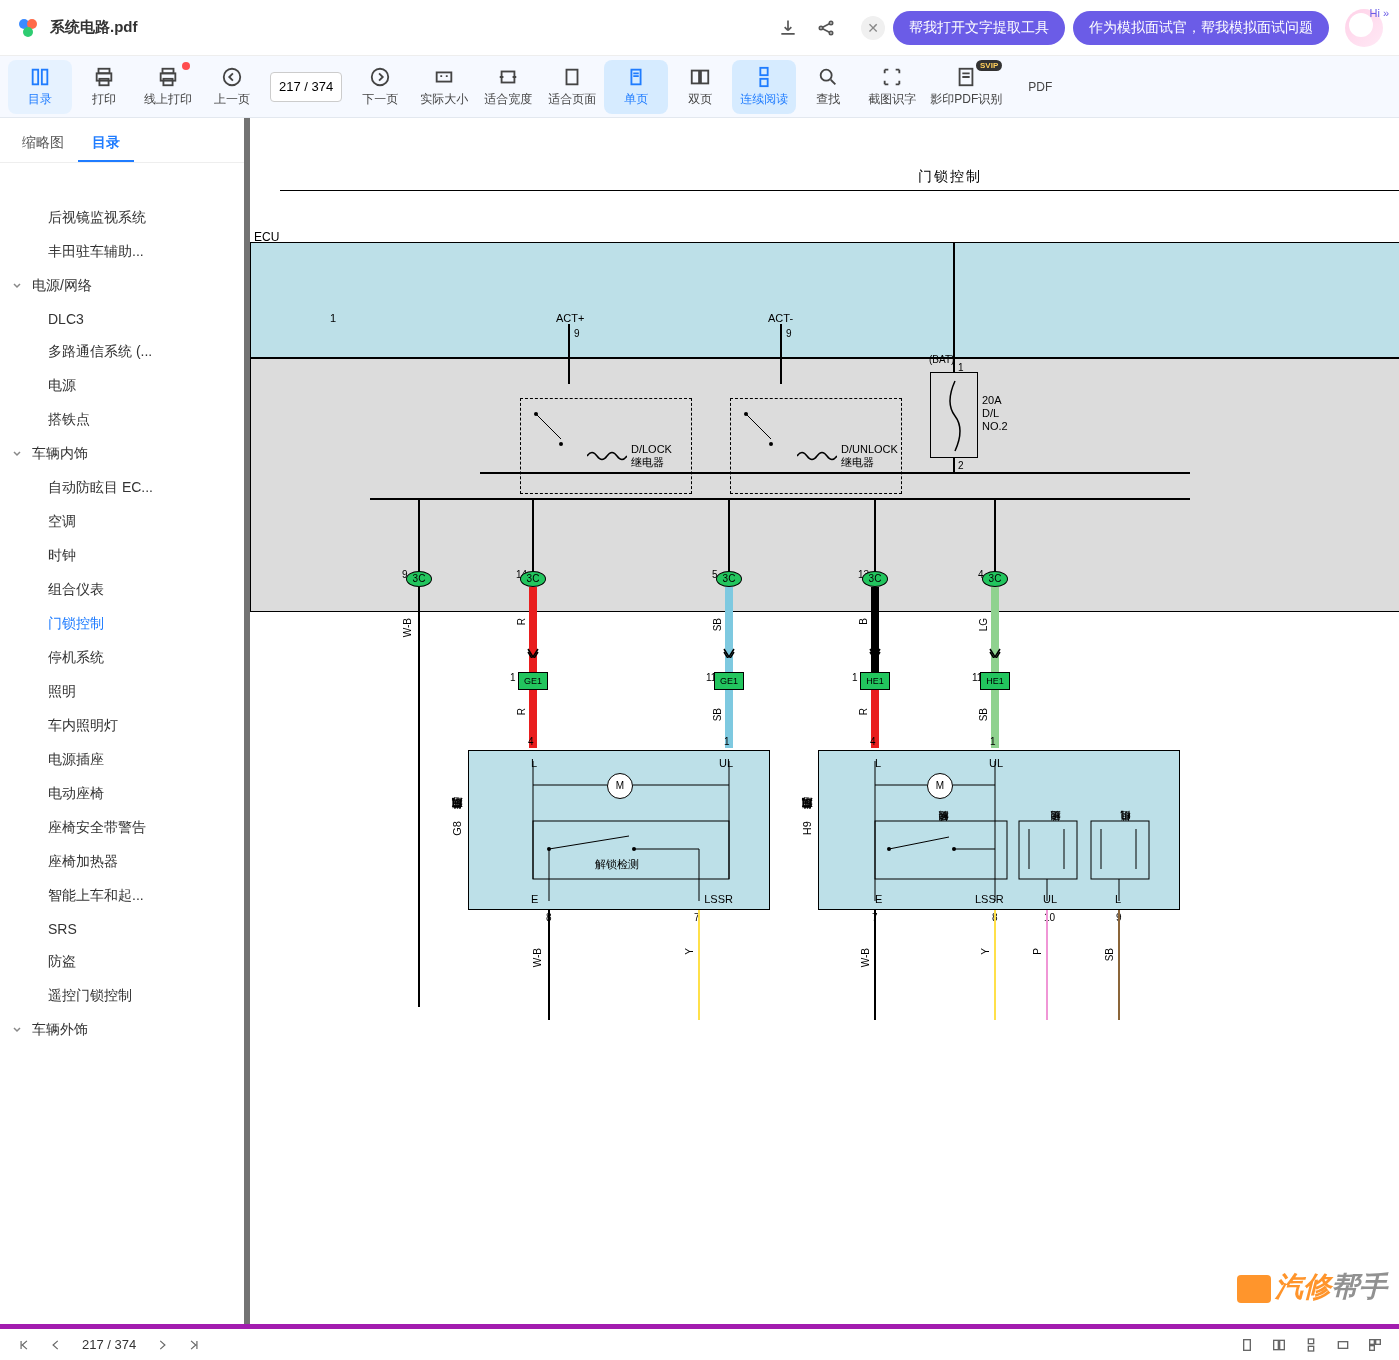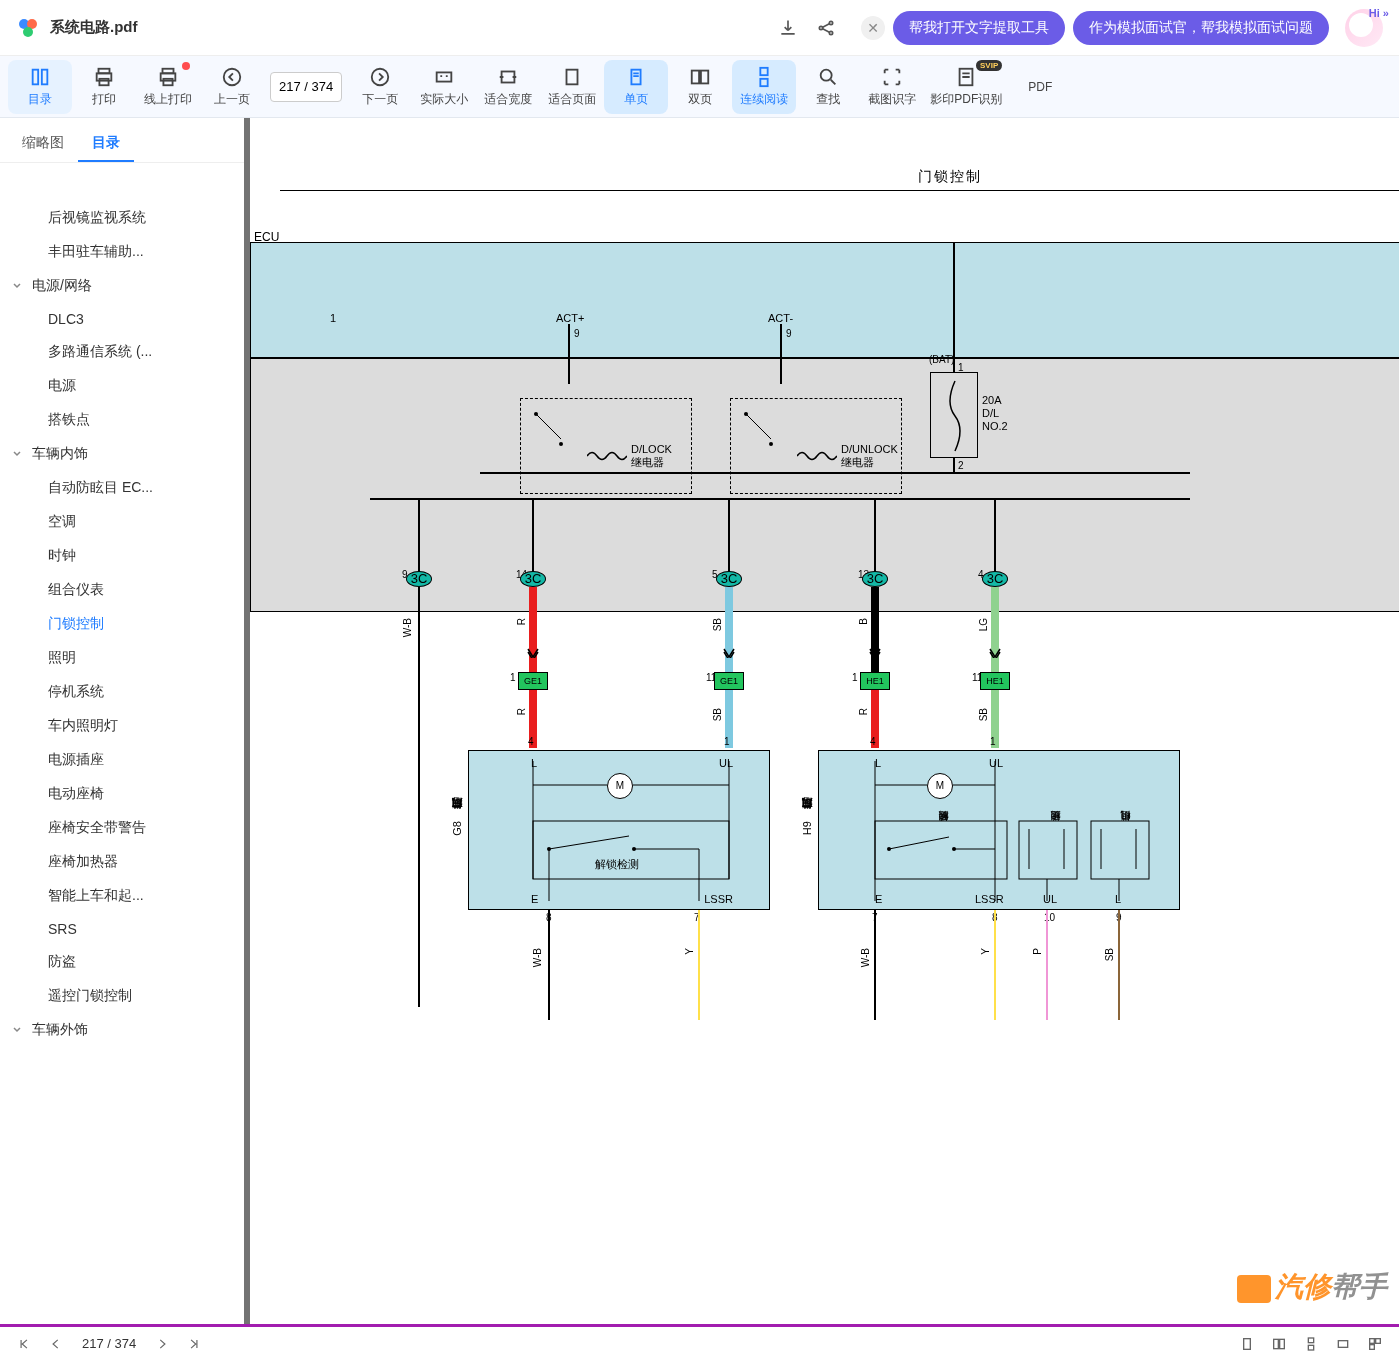--- a/index.html
+++ b/index.html
@@ -9,21 +9,21 @@
     .header { display: flex; align-items: center; height: 56px; padding: 0 16px; border-bottom: 1px solid #eee; }
     .logo-icon { width: 24px; height: 24px; margin-right: 10px; }
     .file-title { font-size: 15px; font-weight: 600; color: #333; flex-shrink: 0; }
     .header-spacer { flex: 1; }
     .header-icon-btn { display: flex; align-items: center; justify-content: center; width: 38px; height: 38px; cursor: pointer; color: #555; }
     .ai-btns { display: flex; gap: 8px; margin-left: 16px; align-items: center; }
     .ai-close { width: 24px; height: 24px; border-radius: 50%; background: #f0f0f0; display: flex; align-items: center; justify-content: center; cursor: pointer; font-size: 14px; color: #888; }
     .ai-btn { padding: 8px 16px; background: #6b5ce7; color: #fff; border-radius: 18px; font-size: 14px; cursor: pointer; white-space: nowrap; }
     .user-avatar { width: 38px; height: 38px; border-radius: 50%; background: linear-gradient(135deg,#ffd1e8,#ffe9f5); margin-left: 16px; display: flex; align-items: center; justify-content: center; position: relative; }
     .user-avatar .face { position: absolute; left: 4px; top: 4px; width: 24px; height: 24px; border-radius: 50%; background: #fff; }
-    .hi-badge { font-size: 11px; color: #6b5ce7; font-weight: bold; position: absolute; right: -6px; top: -2px; }
+    .hi-badge { font-size: 11px; color: #6b5ce7; font-weight: normal; position: absolute; right: -6px; top: -2px; }
 
     
     .toolbar { display: flex; align-items: center; height: 62px; background: #f6f9ff; border-bottom: 1px solid #e3e8ef; padding: 0 8px; overflow: hidden; }
     .tb-item { display: flex; flex-direction: column; align-items: center; justify-content: center; min-width: 64px; height: 54px; cursor: pointer; border-radius: 8px; padding: 0 6px; position: relative; }
     .tb-item.active { background: #e6f2ff; }
     .tb-item.active-blue { background: #d6ebff; }
     .tb-icon { width: 22px; height: 22px; margin-bottom: 3px; color: #444; }
     .tb-item.active .tb-icon, .tb-item.active .tb-label { color: #1f7cff; }
     .tb-item.active-blue .tb-icon, .tb-item.active-blue .tb-label { color: #1f7cff; }
     .tb-label { font-size: 12px; color: #444; }
@@ -68,31 +68,31 @@
     .wire.red { background: #e91e1e; }
     .wire.blue { background: #7ec9e0; }
     .wire.black { background: #000; }
     .wire.green { background: #8fd28f; }
     .wire.yellow { background: #ffe04a; }
     .wire.pink { background: #f096d6; }
     .wire.brown { background: #8b6539; }
     
     .pin-num { position: absolute; font-size: 10px; }
     .wire-letter { position: absolute; font-size: 10px; }
-    .conn-oval { position: absolute; width: 26px; height: 16px; border: 1px solid #000; border-radius: 50%; background: #14b8a6; font-size: 13px; text-align: center; line-height: 14px; }
+    .conn-oval { position: absolute; width: 26px; height: 16px; border: 1px solid #000; border-radius: 50%; background: #22c55e; font-size: 10px; text-align: center; line-height: 14px; }
     .arrow-down { position: absolute; width: 12px; height: 10px; }
     .conn-box { position: absolute; width: 30px; height: 18px; border: 1px solid #000; background: #22c55e; font-size: 9px; text-align: center; line-height: 16px; }
     
     .module-box { position: absolute; width: 302px; height: 160px; background: #bde0e8; border: 1px solid #000; }
     .mod-vlabel { position: absolute; font-size: 11px; writing-mode: vertical-rl; transform: rotate(180deg); }
     .motor-circle { position: absolute; width: 26px; height: 26px; border: 1px solid #000; border-radius: 50%; background: #fff; font-size: 10px; text-align: center; line-height: 24px; }
     .inner-box-label { position: absolute; font-size: 11px; }
     
     
-    .bottombar { display: flex; align-items: center; height: 36px; border-top: 3px solid #a21caf; padding: 0 8px; }
+    .bottombar { display: flex; align-items: center; height: 36px; border-top: 5px solid #a21caf; padding: 0 8px; }
     .bb-btn { width: 32px; height: 28px; display: flex; align-items: center; justify-content: center; cursor: pointer; color: #666; }
     .bb-page { margin: 0 10px; font-size: 13px; color: #333; }
     .bb-spacer { flex: 1; }
     .watermark { position: absolute; right: 12px; bottom: 18px; font-size: 28px; font-weight: bold; font-style: italic; opacity: 0.92; }
     .watermark .wm-orange { color: #ff8c1a; }
     .watermark .wm-gray { color: #888; }
     .watermark .wm-icon { display: inline-block; width: 34px; height: 28px; background: #ff8c1a; border-radius: 4px; vertical-align: middle; margin-right: 4px; position: relative; }
 
     
     ::-webkit-scrollbar { width: 10px; height: 10px; }
@@ -268,22 +268,22 @@
           <svg class="sb-caret" viewBox="0 0 10 10">
             <path d="M2 3l3 3 3-3" fill="none" stroke="currentColor" stroke-width="1.5"></path>
           </svg>
           <span>车辆内饰</span>
         </div>
         <div class="sb-item">自动防眩目 EC...</div>
         <div class="sb-item">空调</div>
         <div class="sb-item">时钟</div>
         <div class="sb-item">组合仪表</div>
         <div class="sb-item selected">门锁控制</div>
+        <div class="sb-item">停机系统</div>
         <div class="sb-item">照明</div>
-        <div class="sb-item">停机系统</div>
         <div class="sb-item">车内照明灯</div>
         <div class="sb-item">电源插座</div>
         <div class="sb-item">电动座椅</div>
         <div class="sb-item">座椅安全带警告</div>
         <div class="sb-item">座椅加热器</div>
         <div class="sb-item">智能上车和起...</div>
         <div class="sb-item">SRS</div>
         <div class="sb-item">防盗</div>
         <div class="sb-item">遥控门锁控制</div>
         <div class="sb-section-header">

